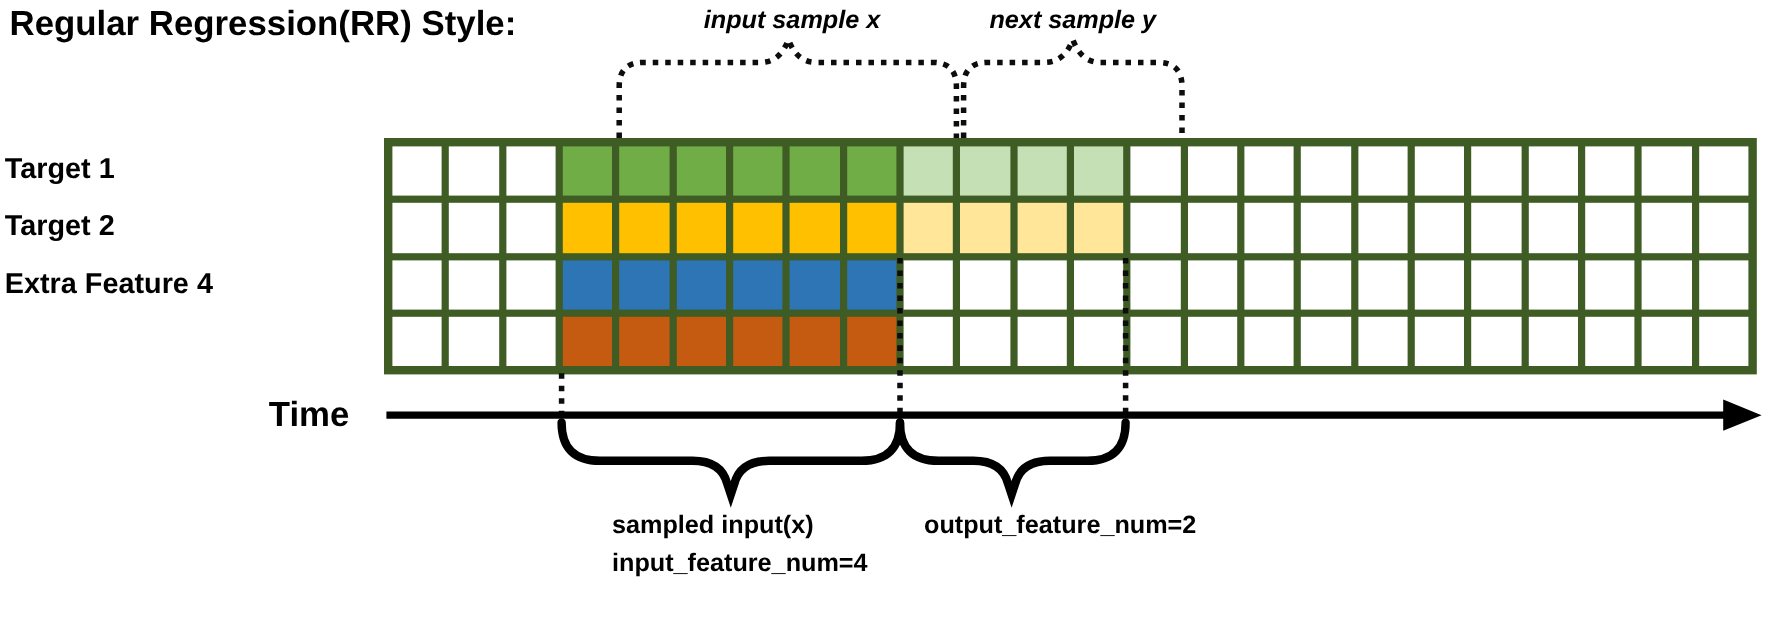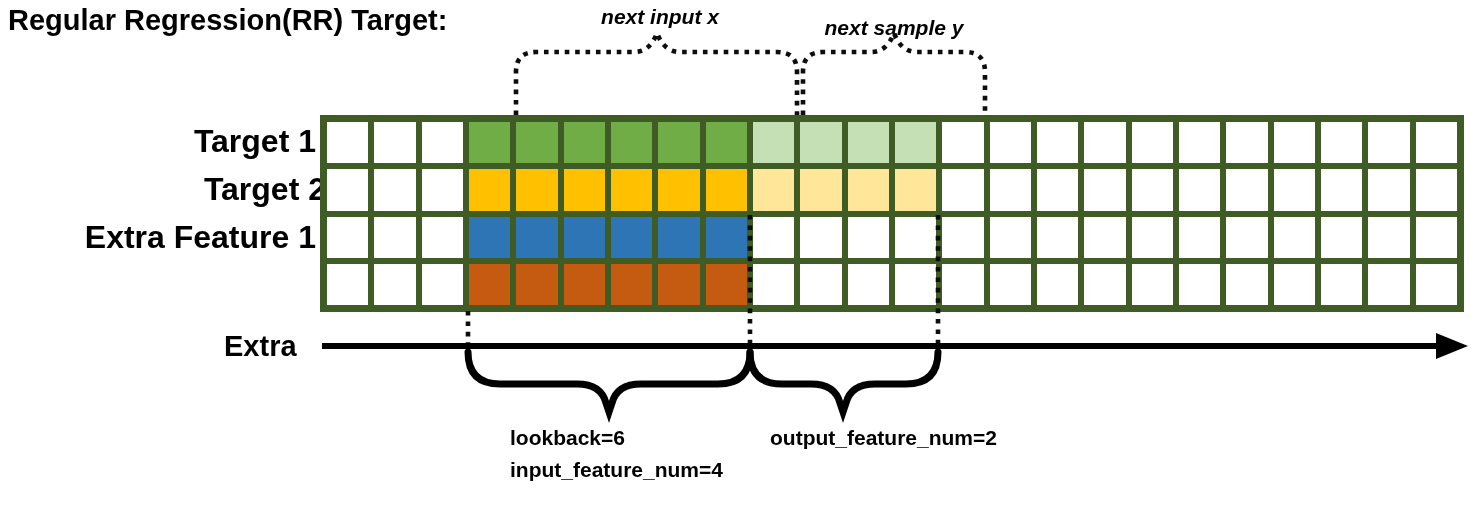--- a/index.html
+++ b/index.html
@@ -4,51 +4,51 @@
 <style>
   html,body{margin:0;padding:0;background:#ffffff;}
   #canvas{
     position:relative;width:1476px;height:516px;overflow:hidden;
     background:#ffffff;font-family:"Liberation Sans", sans-serif;color:#000;
   }
   .abs{position:absolute;}
   #page-title{left:8px;top:4px;font-size:29px;font-weight:700;letter-spacing:0px;}
   .next-label{top:5px;font-size:21px;font-style:italic;font-weight:600;transform:translateX(-50%);white-space:nowrap;}
   #next-x-label{left:660px;}
-  #next-y-label{left:894px;margin-top:11px;}
+  #next-y-label{left:894px;}
   #data-grid{
     left:320px;top:115px;width:1144px;height:197px;box-sizing:border-box;
     display:grid;grid-template-columns:repeat(24,1fr);grid-template-rows:repeat(4,1fr);
     gap:6px;padding:7px;
   }
   .cell{width:100%;height:100%;}
-  .row-label{left:4px;width:312px;text-align:right;font-size:32px;font-weight:700;white-space:nowrap;line-height:30px;}
+  .row-label{left:4px;width:312px;text-align:left;font-size:24px;font-weight:700;white-space:nowrap;line-height:30px;}
   #row-label-0{top:126px;}
-  #row-label-1{top:174px;margin-left:10px;}
+  #row-label-1{top:174px;}
   #row-label-2{top:222px;}
   #row-label-3{top:270px;}
   #time-label{left:224px;top:330px;font-size:29px;font-weight:700;}
   #svg-overlay{left:0;top:0;pointer-events:none;}
   .note-block{top:422px;font-size:21px;font-weight:600;line-height:32px;white-space:nowrap;}
   #input-note{left:510px;}
   #output-note{left:770px;}
 </style>
 </head>
 <body>
 
 <div id="canvas">
 
-  <div id="page-title" class="abs">Regular Regression(RR) Target:</div>
+  <div id="page-title" class="abs">Regular Regression(RR) Style:</div>
 
-  <div id="next-x-label" class="abs next-label">next input x</div>
+  <div id="next-x-label" class="abs next-label">input sample x</div>
   <div id="next-y-label" class="abs next-label">next sample y</div>
 
   <div class="abs row-label" id="row-label-0">Target 1</div>
   <div class="abs row-label" id="row-label-1">Target 2</div>
-  <div class="abs row-label" id="row-label-2">Extra Feature 1</div>
+  <div class="abs row-label" id="row-label-2">Extra Feature 4</div>
 
   <div id="data-grid" class="abs" style="background: rgb(62, 92, 35);">
       <div class="cell" style="background: rgb(255, 255, 255);"></div>
       <div class="cell" style="background: rgb(255, 255, 255);"></div>
       <div class="cell" style="background: rgb(255, 255, 255);"></div>
       <div class="cell" style="background: rgb(112, 173, 71);"></div>
       <div class="cell" style="background: rgb(112, 173, 71);"></div>
       <div class="cell" style="background: rgb(112, 173, 71);"></div>
       <div class="cell" style="background: rgb(112, 173, 71);"></div>
       <div class="cell" style="background: rgb(112, 173, 71);"></div>
@@ -135,42 +135,42 @@
       <div class="cell" style="background: rgb(255, 255, 255);"></div>
       <div class="cell" style="background: rgb(255, 255, 255);"></div>
       <div class="cell" style="background: rgb(255, 255, 255);"></div>
       <div class="cell" style="background: rgb(255, 255, 255);"></div>
       <div class="cell" style="background: rgb(255, 255, 255);"></div>
       <div class="cell" style="background: rgb(255, 255, 255);"></div>
       <div class="cell" style="background: rgb(255, 255, 255);"></div>
       <div class="cell" style="background: rgb(255, 255, 255);"></div>
     </div>
 
-  <div id="time-label" class="abs">Extra</div>
+  <div id="time-label" class="abs">Time</div>
 
   <svg id="svg-overlay" class="abs" width="1476" height="516" viewBox="0 0 1476 516">
 
     <path d="M 516 115 L 516 72 Q 516 52 536 52 L 634 52 Q 650 52 657 33 Q 664 52 680 52 L 777 52 Q 797 52 797 72 L 797 115" fill="none" stroke="#0d0d0d" stroke-width="4.6" stroke-dasharray="4.6 5.8"></path>
 
     <path d="M 803 115 L 803 72 Q 803 52 823 52 L 871 52 Q 887 52 894 33 Q 901 52 917 52 L 965 52 Q 985 52 985 72 L 985 115" fill="none" stroke="#0d0d0d" stroke-width="4.6" stroke-dasharray="4.6 5.8"></path>
 
     <path d="M 468 311 L 468 352" fill="none" stroke="#0d0d0d" stroke-width="4.6" stroke-dasharray="4.6 5.8"></path>
     <path d="M 750 215 L 750 352" fill="none" stroke="#0d0d0d" stroke-width="4.6" stroke-dasharray="4.6 5.8"></path>
     <path d="M 938 215 L 938 352" fill="none" stroke="#0d0d0d" stroke-width="4.6" stroke-dasharray="4.6 5.8"></path>
 
     <line x1="322" y1="346" x2="1442" y2="346" stroke="#000" stroke-width="6"></line>
     <polygon points="1468,346 1436,333 1436,359" fill="#000"></polygon>
 
     <path d="M 468 352 Q 468 384 500 384 L 577 384 Q 601 384 606 403 L 609 412 L 612 403 Q 617 384 641 384 L 718 384 Q 750 384 750 352" fill="none" stroke="#000" stroke-width="7" stroke-linecap="round"></path>
 
     <path d="M 750 352 Q 750 384 782 384 L 811 384 Q 835 384 840 403 L 843 412 L 846 403 Q 851 384 875 384 L 906 384 Q 938 384 938 352" fill="none" stroke="#000" stroke-width="7" stroke-linecap="round"></path>
   </svg>
 
   <div id="input-note" class="abs note-block">
-    <div>lookback=6</div>
+    <div>sampled input(x)</div>
     <div>input_feature_num=4</div>
   </div>
 
   <div id="output-note" class="abs note-block">
     <div>output_feature_num=2</div>
   </div>
 
 </div>
 
 </body></html>

